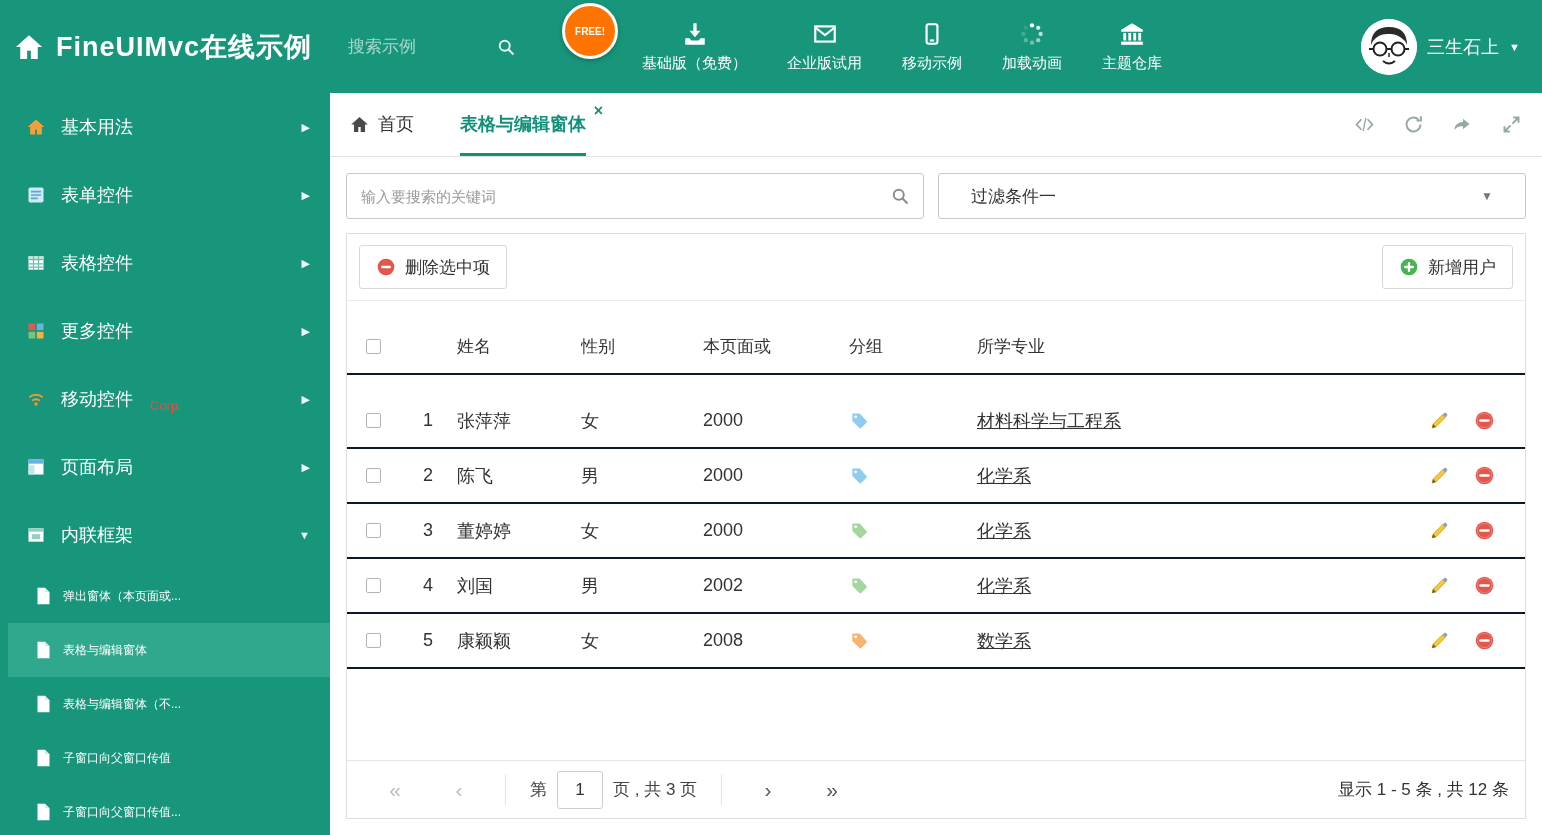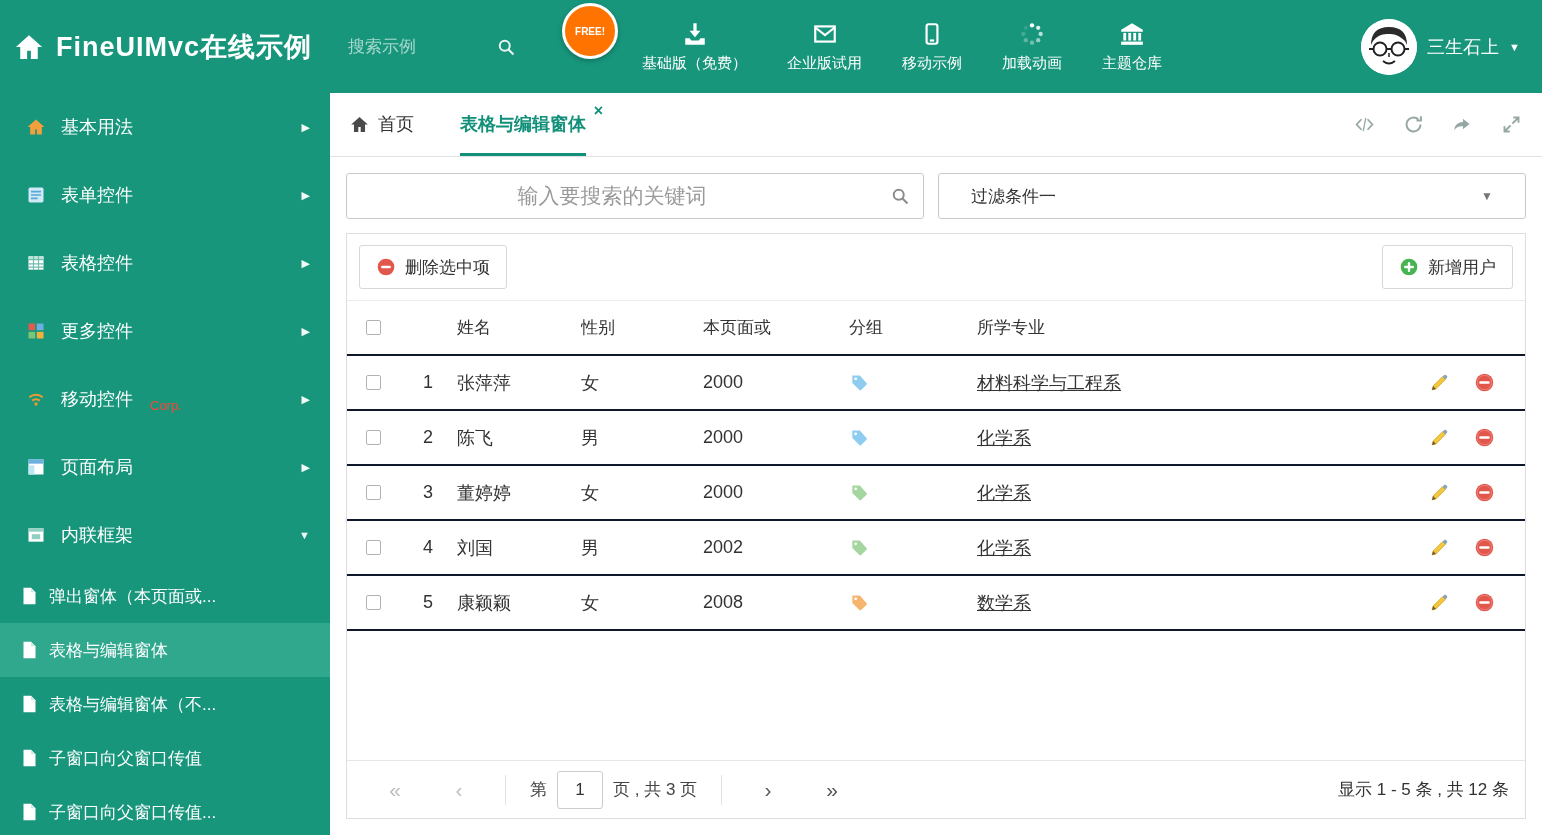--- a/index.html
+++ b/index.html
@@ -28,45 +28,45 @@
   .user-caret { font-size:11px; }
 
   
   .bodywrap { display:flex; height:742px; }
   .sidebar { width:330px; background:#17967c; color:#fff; flex-shrink:0; overflow:hidden; }
   .side-item { height:68px; display:flex; align-items:center; padding:0 20px 0 26px; gap:15px; font-size:18px; cursor:pointer; }
   .side-icon { display:flex; } .side-icon svg { width:20px; height:20px; }
   .side-label { white-space:nowrap; }
   .side-badge { color:#ff4438; font-size:13px; margin-left:2px;margin-top:12px; }
   .side-caret { margin-left:auto; font-size:11px; opacity:.95; }
-  .side-sub { height:54px; display:flex; align-items:center; padding:0 20px 0 22px; gap:12px; font-size:17px; cursor:pointer; }
+  .side-sub { height:54px; display:flex; align-items:center; padding:0 20px 0 28px; gap:12px; font-size:12px; cursor:pointer;margin-left:8px; }
   .side-sub.active { background:#2fa88e; }
   .sub-icon { display:flex; } .sub-icon svg { width:15px; height:18px; }
 
   
   .main { flex:1; display:flex; flex-direction:column; background:#fff; min-width:0; }
   .tabbar { height:64px; border-bottom:1px solid #e2e2e2; display:flex; align-items:stretch; padding:0 20px; background:#fff; flex-shrink:0; }
   .tabs { display:flex; align-items:stretch; }
   .tab { display:flex; align-items:center; gap:9px; font-size:18px; color:#333; margin-right:46px; border-bottom:3px solid transparent; cursor:pointer; position:relative; padding-top:2px; }
   .tab .tab-icon { display:flex; color:#4a4a4a; } .tab .tab-icon svg { width:19px; height:19px; }
   .tab.active { color:#13907a; font-weight:bold; border-bottom-color:#13907a; }
   .tab-close { position:absolute; top:10px; right:-17px; font-size:16px; color:#13907a; font-weight:bold; cursor:pointer; line-height:1; }
   .tab-actions { margin-left:auto; display:flex; align-items:center; gap:28px; color:#95a8a5; }
   .tab-actions .ta { display:flex; cursor:pointer; } .tab-actions svg { width:21px; height:21px; }
 
   .content { flex:1; padding:16px; display:flex; flex-direction:column; min-height:0; }
   .filter-row { display:flex; gap:14px; height:46px; flex-shrink:0; }
   .search-box { width:578px; border:1px solid #c9c9c9; border-radius:3px; display:flex; align-items:center; background:#fff; }
-  .search-box input { flex:1; border:none; outline:none; font-size:21px; padding:0 14px; color:#333; min-width:0; background:transparent; font-family:inherit;text-align:center; }
+  .search-box input { flex:1; border:none; outline:none; font-size:15px; padding:0 14px; color:#333; min-width:0; background:transparent; font-family:inherit; }
   .search-box input::placeholder { color:#9a9a9a; }
   .sbx-icon { padding:0 13px; color:#8b8b8b; display:flex; cursor:pointer; } .sbx-icon svg { width:20px; height:20px; }
   .dropdown { flex:1; border:1px solid #c9c9c9; border-radius:3px; display:flex; align-items:center; padding:0 32px; font-size:17px; color:#333; cursor:pointer; }
   .dd-caret { margin-left:auto; color:#767676; font-size:12px; }
 
-  .panel { margin-top:14px; border:1px solid #dedede; flex:1; display:flex; flex-direction:column; min-height:0; }
+  .panel { margin-top:14px; border:1px solid #dedede; flex:1; display:flex; flex-direction:column; min-height:0;gap:19px; }
   .toolbar { display:flex; justify-content:space-between; padding:11px 12px; border-bottom:1px solid #ececec; flex-shrink:0; }
   .btn { display:flex; align-items:center; gap:9px; background:#fff; border:1px solid #d8d8d8; border-radius:3px; height:44px; padding:0 16px; font-size:17px; color:#333; cursor:pointer; font-family:inherit; }
   .btn svg { width:20px; height:20px; }
 
   .grid-row { display:grid; grid-template-columns:52px 58px 124px 122px 146px 128px 1fr 112px; align-items:center; height:55px; border-bottom:2px solid #0f172a; font-size:18px; color:#333; flex-shrink:0; }
   .grid-head { font-size:17px; }
   .cell { overflow:hidden; white-space:nowrap; }
   .c-check { display:flex; justify-content:center; }
   .cb { width:15px; height:15px; border:1px solid #b3b3b3; border-radius:2px; background:#fff; display:inline-block; cursor:pointer; }
   .c-num { text-align:center; }

